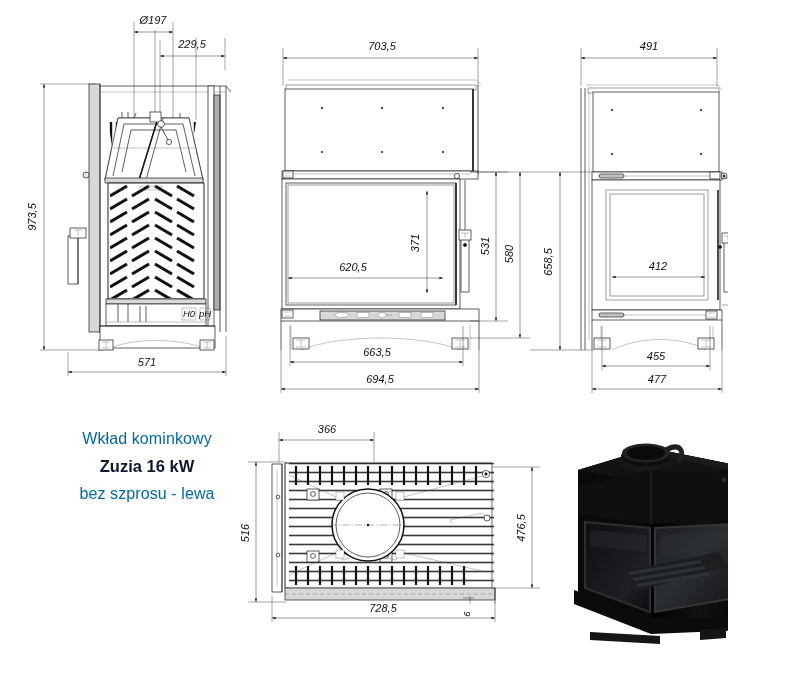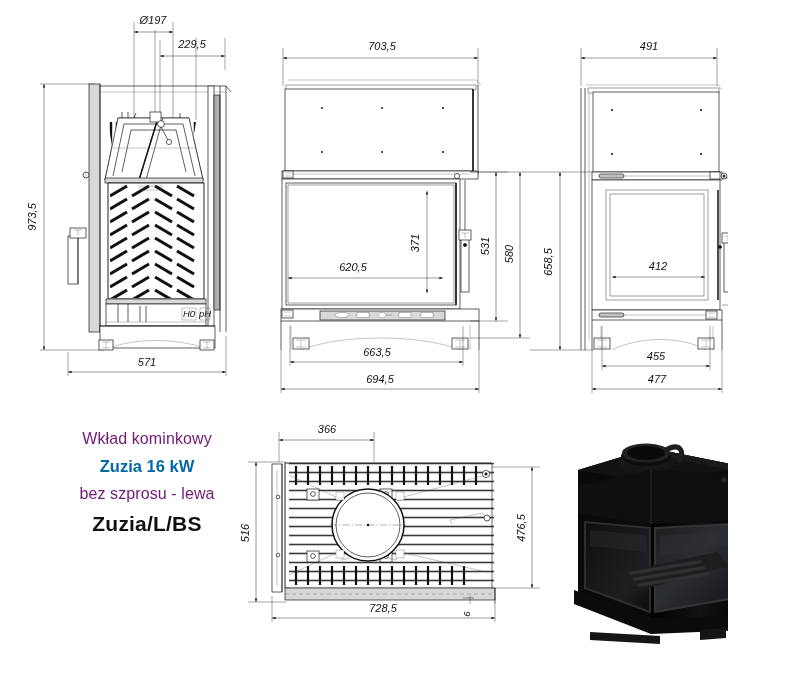--- a/index.html
+++ b/index.html
@@ -45,22 +45,22 @@
     font-style: italic;
   }
 
   
   .titleblock {
     position: absolute;
     left: 32px; top: 430px;
     width: 230px;
     text-align: center;
   }
-  .tb-line   { font-size: 16px; color: #701a75; margin: 0 0 9px 0; letter-spacing: .1px; }
-  .tb-strong { font-size: 16.5px; font-weight: bold; color: #0369a1; margin: 0 0 9px 0; }
+  .tb-line   { font-size: 16px; color: #0369a1; margin: 0 0 9px 0; letter-spacing: .1px; }
+  .tb-strong { font-size: 16.5px; font-weight: bold; color: #0f172a; margin: 0 0 9px 0; }
   .tb-label  { font-size: 14.5px; color: #111; margin: 22px 0 6px 0; text-align: left; padding-left: 8px;}
   .tb-code   { font-size: 21px; font-weight: bold; color: #111; margin: 0; letter-spacing: .2px; }
 </style>
 </head>
 <body>
 
 <div id="sheet">
 
   <svg class="dwg" viewBox="0 0 800 675">
     <defs>
@@ -680,16 +680,15 @@
       <path fill="#151515" d="M700,630 L726,628 L726,638 L700,640 z"></path>
 
       <circle cx="724" cy="480" r="2.4" fill="#2b2b2b"></circle>
     </g>
   </svg>
 
   <div class="titleblock">
     <p class="tb-line">Wkład kominkowy</p>
     <p class="tb-strong">Zuzia 16 kW</p>
     <p class="tb-line">bez szprosu - lewa</p>
-    <p class="tb-code">Zuzia/L/BS</p>
   </div>
 
 </div>
 
 </body></html>

